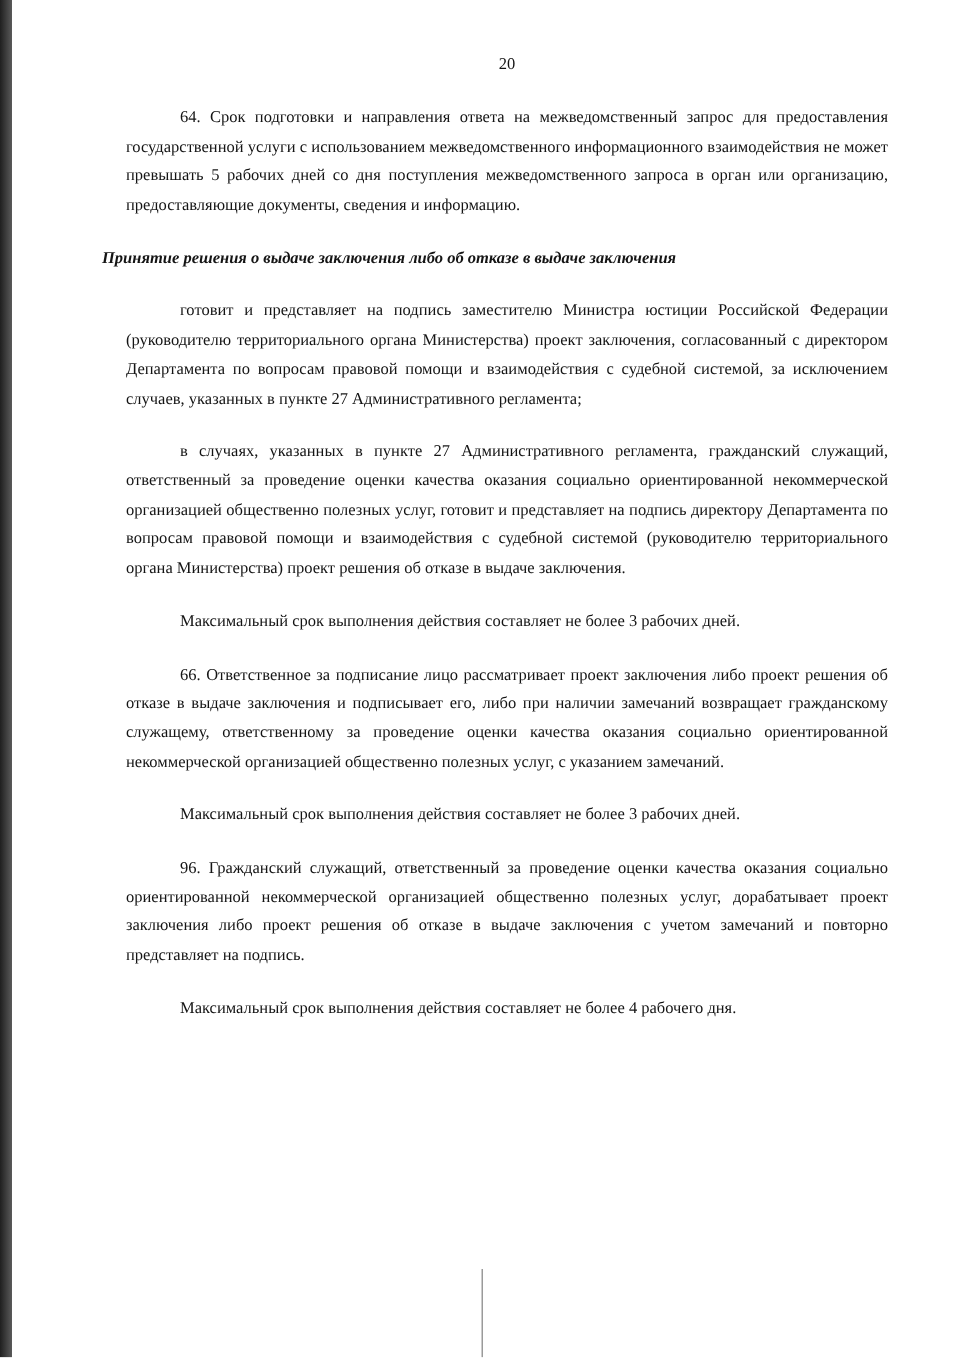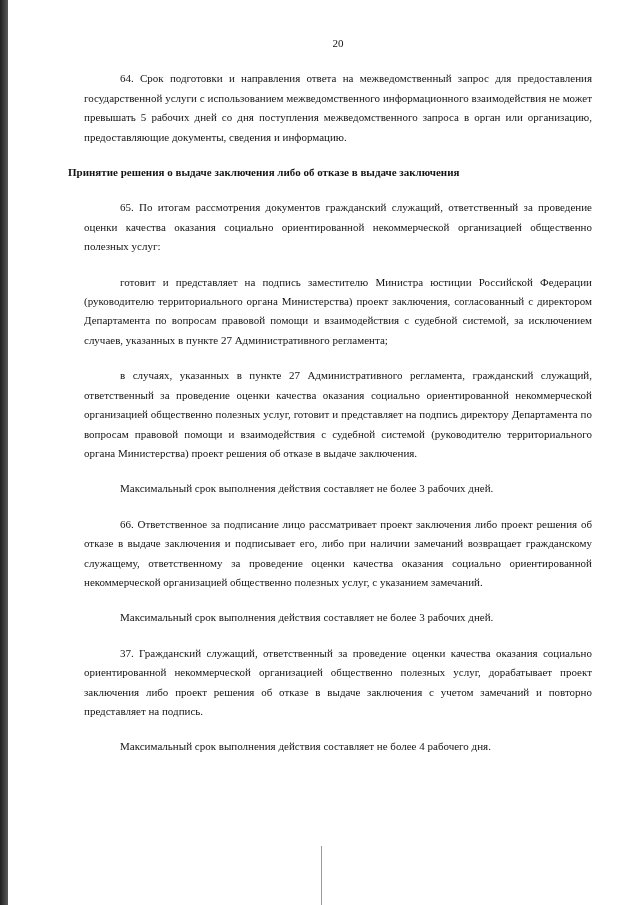--- a/index.html
+++ b/index.html
@@ -40,20 +40,21 @@
   }
   p.para {
     margin: 16px;
     text-indent: 36px;
   }
   p.heading {
     margin: 12px 0 12px 0;
     font-weight: bold;
     text-indent: 0;
     text-align: justify;
+    font-style: italic;
   }
   .fold-line {
     position: absolute;
     left: 321px;
     top: 846px;
     width: 1px;
     height: 59px;
     background: #9a9a9a;
   }
 </style>
@@ -63,31 +64,30 @@
 <div class="page">
   <div class="left-strip"></div>
 
   <div class="text-area">
     <div class="page-number">20</div>
 
     <p class="para">64. Срок подготовки и направления ответа на межведомственный запрос для предоставления государственной услуги с использованием межведомственного информационного взаимодействия не может превышать 5 рабочих дней со дня поступления межведомственного запроса в орган или организацию, предоставляющие документы, сведения и информацию.</p>
 
     <p class="heading">Принятие решения о выдаче заключения либо об отказе в выдаче заключения</p>
 
-    <p class="para">65. По итогам рассмотрения документов гражданский служащий, ответственный за проведение оценки качества оказания социально ориентированной некоммерческой организацией общественно полезных услуг:</p>
 
     <p class="para">готовит и представляет на подпись заместителю Министра юстиции Российской Федерации (руководителю территориального органа Министерства) проект заключения, согласованный с директором Департамента по вопросам правовой помощи и взаимодействия с судебной системой, за исключением случаев, указанных в пункте 27 Административного регламента;</p>
 
     <p class="para">в случаях, указанных в пункте 27 Административного регламента, гражданский служащий, ответственный за проведение оценки качества оказания социально ориентированной некоммерческой организацией общественно полезных услуг, готовит и представляет на подпись директору Департамента по вопросам правовой помощи и взаимодействия с судебной системой (руководителю территориального органа Министерства) проект решения об отказе в выдаче заключения.</p>
 
     <p class="para">Максимальный срок выполнения действия составляет не более 3 рабочих дней.</p>
 
     <p class="para">66. Ответственное за подписание лицо рассматривает проект заключения либо проект решения об отказе в выдаче заключения и подписывает его, либо при наличии замечаний возвращает гражданскому служащему, ответственному за проведение оценки качества оказания социально ориентированной некоммерческой организацией общественно полезных услуг, с указанием замечаний.</p>
 
     <p class="para">Максимальный срок выполнения действия составляет не более 3 рабочих дней.</p>
 
-    <p class="para">37. Гражданский служащий, ответственный за проведение оценки качества оказания социально ориентированной некоммерческой организацией общественно полезных услуг, дорабатывает проект заключения либо проект решения об отказе в выдаче заключения с учетом замечаний и повторно представляет на подпись.</p>
+    <p class="para">96. Гражданский служащий, ответственный за проведение оценки качества оказания социально ориентированной некоммерческой организацией общественно полезных услуг, дорабатывает проект заключения либо проект решения об отказе в выдаче заключения с учетом замечаний и повторно представляет на подпись.</p>
 
     <p class="para">Максимальный срок выполнения действия составляет не более 4 рабочего дня.</p>
   </div>
 
   <div class="fold-line"></div>
 </div>
 
 </body></html>

